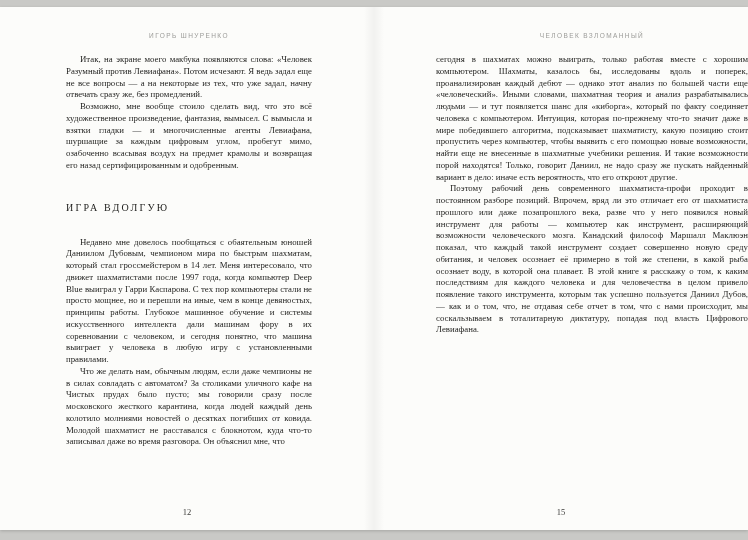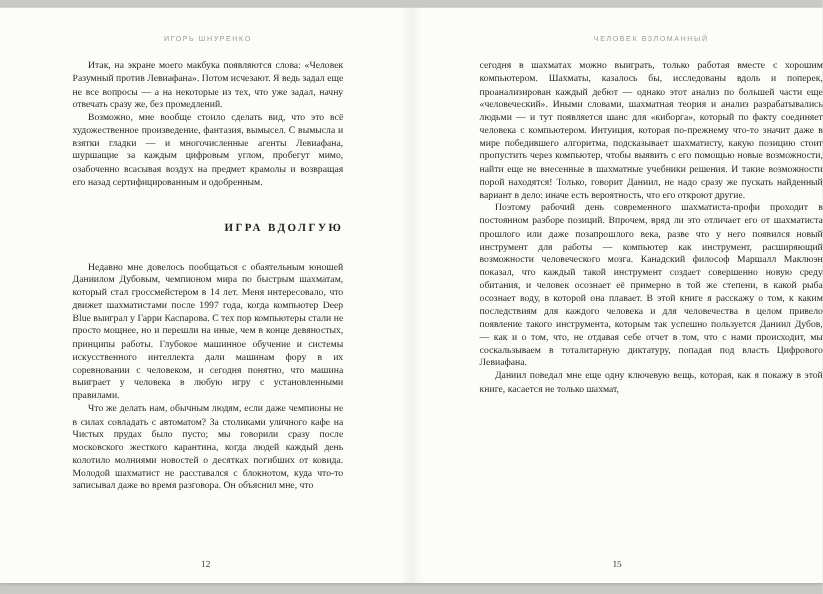--- a/index.html
+++ b/index.html
@@ -42,23 +42,23 @@
   .body-text p {
     margin: 0;
     font-size: 8.8px;
     line-height: 11.75px;
     text-align: justify;
     color: #1f1f1d;
   }
   .body-text p.indent { text-indent: 14px; }
   .section-heading {
     font-size: 10px;
-    font-weight: bold;
+    font-weight: normal;
     letter-spacing: 2.2px;
-    text-align: right;
+    text-align: left;
     margin: 30px 0 24px 0;
     color: #1f1f1d;
     white-space: nowrap;
   }
   .page-number {
     position: absolute;
     bottom: 13px;
     left: 0;
     width: 100%;
     text-align: center;
@@ -93,21 +93,20 @@
     </div>
     <div class="page-number">12</div>
   </div>
 
   <div class="page page-right">
     <div class="page-inner">
       <div class="running-header">ЧЕЛОВЕК ВЗЛОМАННЫЙ</div>
       <div class="body-text">
         <p>сегодня в шахматах можно выиграть, только работая вместе с хорошим компьютером. Шахматы, казалось бы, исследованы вдоль и поперек, проанализирован каждый дебют — однако этот анализ по большей части еще «человеческий». Иными словами, шахматная теория и анализ разрабатывались людьми — и тут появляется шанс для «киборга», который по факту соединяет человека с компьютером. Интуиция, которая по-прежнему что-то значит даже в мире победившего алгоритма, подсказывает шахматисту, какую позицию стоит пропустить через компьютер, чтобы выявить с его помощью новые возможности, найти еще не внесенные в шахматные учебники решения. И такие возможности порой находятся! Только, говорит Даниил, не надо сразу же пускать найденный вариант в дело: иначе есть вероятность, что его откроют другие.</p>
         <p class="indent">Поэтому рабочий день современного шахматиста-профи проходит в постоянном разборе позиций. Впрочем, вряд ли это отличает его от шахматиста прошлого или даже позапрошлого века, разве что у него появился новый инструмент для работы — компьютер как инструмент, расширяющий возможности человеческого мозга. Канадский философ Маршалл Маклюэн показал, что каждый такой инструмент создает совершенно новую среду обитания, и человек осознает её примерно в той же степени, в какой рыба осознает воду, в которой она плавает. В этой книге я расскажу о том, к каким последствиям для каждого человека и для человечества в целом привело появление такого инструмента, которым так успешно пользуется Даниил Дубов, — как и о том, что, не отдавая себе отчет в том, что с нами происходит, мы соскальзываем в тоталитарную диктатуру, попадая под власть Цифрового Левиафана.</p>
-        <p class="indent">Даниил поведал мне еще одну ключевую вещь, которая, как я покажу в этой книге, касается не только шахмат,</p>
       </div>
     </div>
     <div class="page-number">15</div>
   </div>
 
 </div>
 
 <div class="gutter-shadow"></div>
 
 </body></html>

